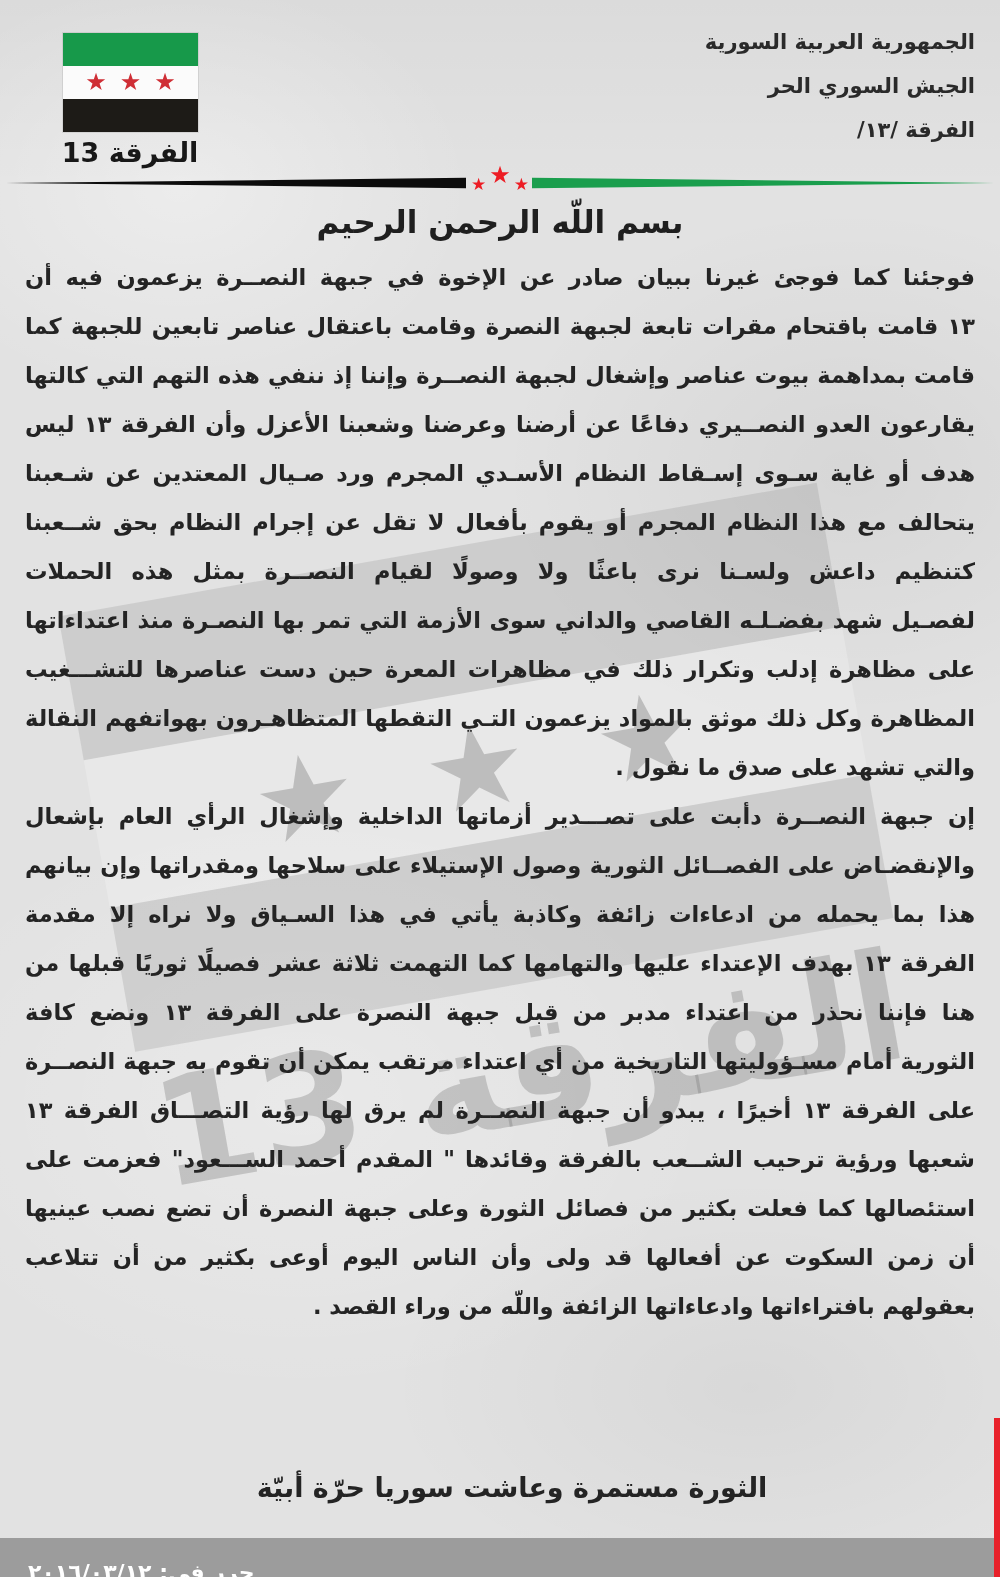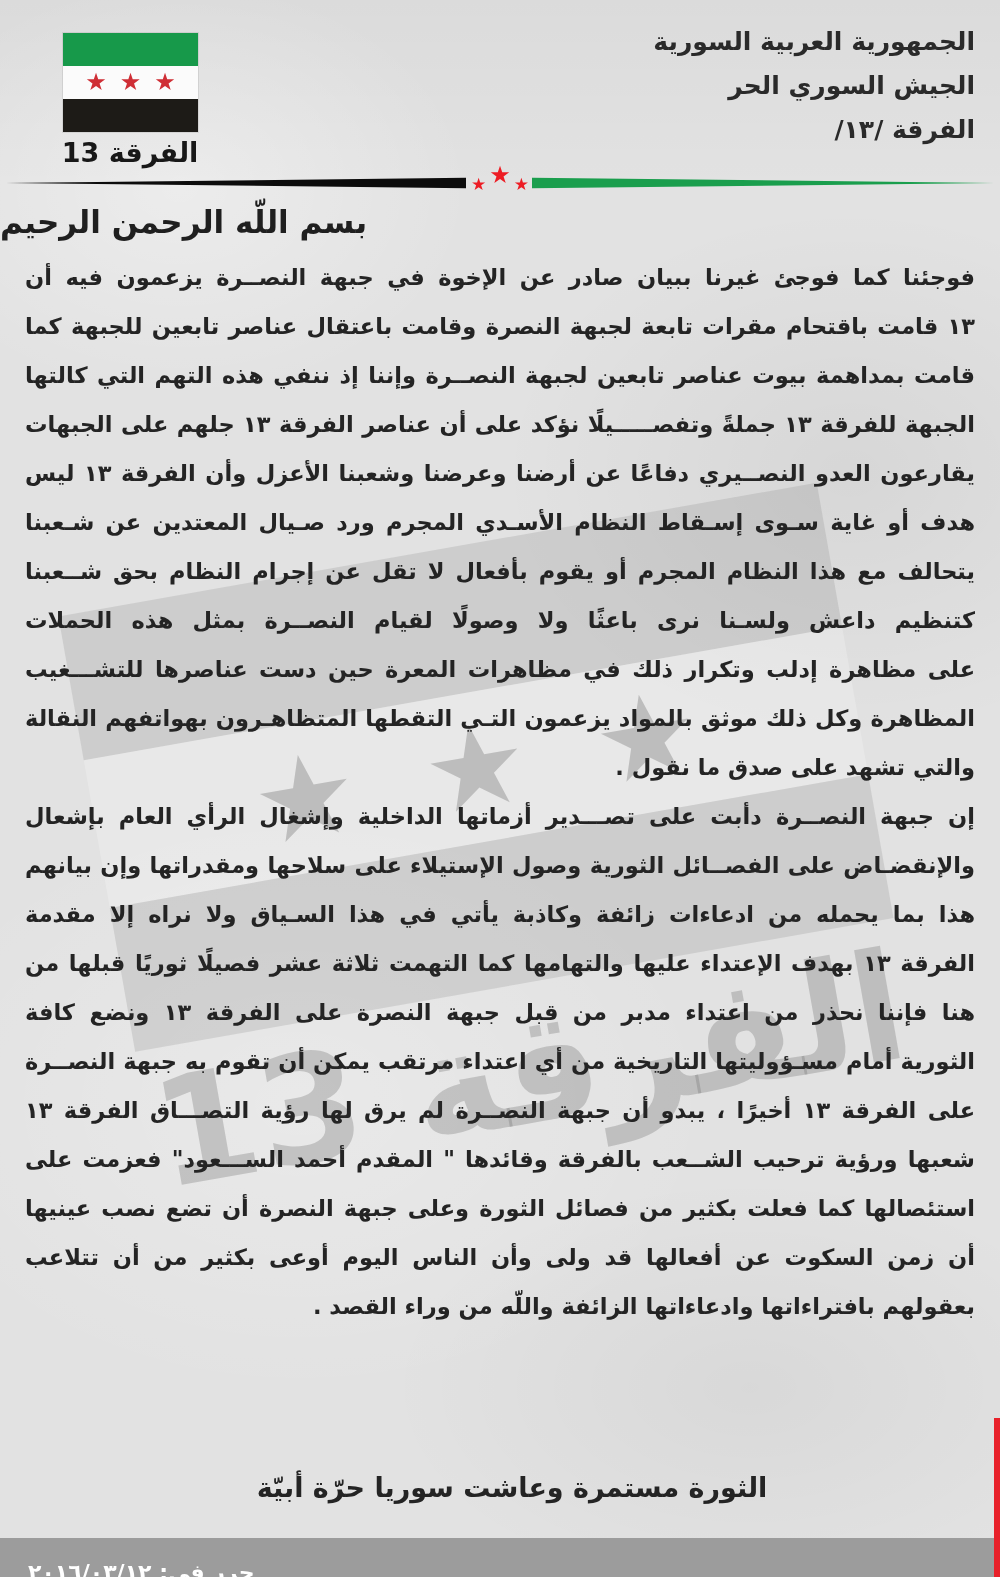--- a/index.html
+++ b/index.html
@@ -36,21 +36,21 @@
   .band.black{background:#1d1b17;}
   .flag .star{color:#cf2e35;font-size:24px;line-height:24px;transform:translateY(-1px);}
   .flag-caption{
     left:55px;top:137px;width:150px;
     text-align:center;font-weight:bold;font-size:27px;
     color:#181818;direction:rtl;
   }
   .org-block{
     right:25px;top:20px;width:520px;
     direction:rtl;text-align:right;
-    font-weight:bold;font-size:25px;line-height:44px;color:#2a2a2a;
+    font-weight:bold;font-size:21px;line-height:44px;color:#2a2a2a;
   }
 
   
   .ribbon{top:177px;height:12px;}
   .ribbon.black{
     left:6px;width:460px;background:#0c0c0c;
     clip-path:polygon(0 50%, 100% 6%, 100% 94%);
   }
   .ribbon.green{
     left:532px;width:462px;background:#1a9e4d;
@@ -78,21 +78,21 @@
   .wm-star{font-size:115px;line-height:115px;color:rgba(125,125,125,.40);}
   .wm-caption{
     margin-top:12px;text-align:center;direction:rtl;
     font-weight:bold;font-size:150px;line-height:150px;
     color:rgba(115,115,115,.32);
   }
 
   
   .basmala{
     left:0;top:204px;width:100%;
-    text-align:left;direction:rtl;
+    text-align:center;direction:rtl;
     font-weight:bold;font-size:31px;color:#1f1f1f;
   }
   .body-text{
     left:25px;top:253px;width:950px;
     direction:rtl;
     font-weight:bold;font-size:22.5px;color:#242424;
   }
   .body-text .line{
     height:49px;line-height:49px;
     text-align:justify;text-align-last:justify;
@@ -156,26 +156,26 @@
     <span class="s-small">★</span>
     <span class="s-big">★</span>
     <span class="s-small">★</span>
   </div>
   <div class="layer ribbon green"></div>
 
   <div class="layer basmala">بسم اللّه الرحمن الرحيم</div>
   <div class="layer body-text" id="bodyText">
       <div class="line">فوجئنا كما فوجئ غيرنا ببيان صادر عن الإخوة في جبهة النصــرة يزعمون فيه أن الفرقة</div>
       <div class="line">١٣ قامت باقتحام مقرات تابعة لجبهة النصرة وقامت باعتقال عناصر تابعين للجبهة كما</div>
-      <div class="line">قامت بمداهمة بيوت عناصر تابعين لجبهة النصــرة وإننا إذ ننفي هذه التهم التي كالتها</div>
-      <div class="line">الجبهة للفرقة ١٣ جملةً وتفصـــــيلًا نؤكد على أن عناصر الفرقة ١٣ جلهم على الجبهات</div>
+      <div class="line">قامت بمداهمة بيوت عناصر وإشغال لجبهة النصــرة وإننا إذ ننفي هذه التهم التي كالتها</div>
       <div class="line">يقارعون العدو النصــيري دفاعًا عن أرضنا وعرضنا وشعبنا الأعزل وأن الفرقة ١٣ ليس لها</div>
       <div class="line">هدف أو غاية سـوى إسـقاط النظام الأسـدي المجرم ورد صـيال المعتدين عن شـعبنا ممن</div>
       <div class="line">يتحالف مع هذا النظام المجرم أو يقوم بأفعال لا تقل عن إجرام النظام بحق شــعبنا الأبي</div>
       <div class="line">كتنظيم داعش ولسـنا نرى باعثًا ولا وصولًا لقيام النصــرة بمثل هذه الحملات التشــويهية</div>
+      <div class="line">لفصـيل شهد بفضـلـه القاصي والداني سوى الأزمة التي تمر بها النصـرة منذ اعتداءاتها</div>
       <div class="line">على مظاهرة إدلب وتكرار ذلك في مظاهرات المعرة حين دست عناصرها للتشـــغيب على</div>
       <div class="line">المظاهرة وكل ذلك موثق بالمواد يزعمون التـي التقطها المتظاهـرون بهواتفهم النقالة</div>
       <div class="line short">والتي تشهد على صدق ما نقول .</div>
       <div class="line">إن جبهة النصــرة دأبت على تصـــدير أزماتها الداخلية وإشغال الرأي العام بإشعال الفتن</div>
       <div class="line">والإنقضـاض على الفصــائل الثورية وصول الإستيلاء على سلاحها ومقدراتها وإن بيانهم</div>
       <div class="line">هذا بما يحمله من ادعاءات زائفة وكاذبة يأتي في هذا السـياق ولا نراه إلا مقدمة لتشـويه</div>
       <div class="line">الفرقة ١٣ بهدف الإعتداء عليها والتهامها كما التهمت ثلاثة عشر فصيلًا ثوريًا قبلها من</div>
       <div class="line">هنا فإننا نحذر من اعتداء مدبر من قبل جبهة النصرة على الفرقة ١٣ ونضع كافة الفصائل</div>
       <div class="line">الثورية أمام مسـؤوليتها التاريخية من أي اعتداء مرتقب يمكن أن تقوم به جبهة النصــرة</div>
       <div class="line">على الفرقة ١٣ أخيرًا ، يبدو أن جبهة النصــرة لم يرق لها رؤية التصـــاق الفرقة ١٣ بأبناء</div>

